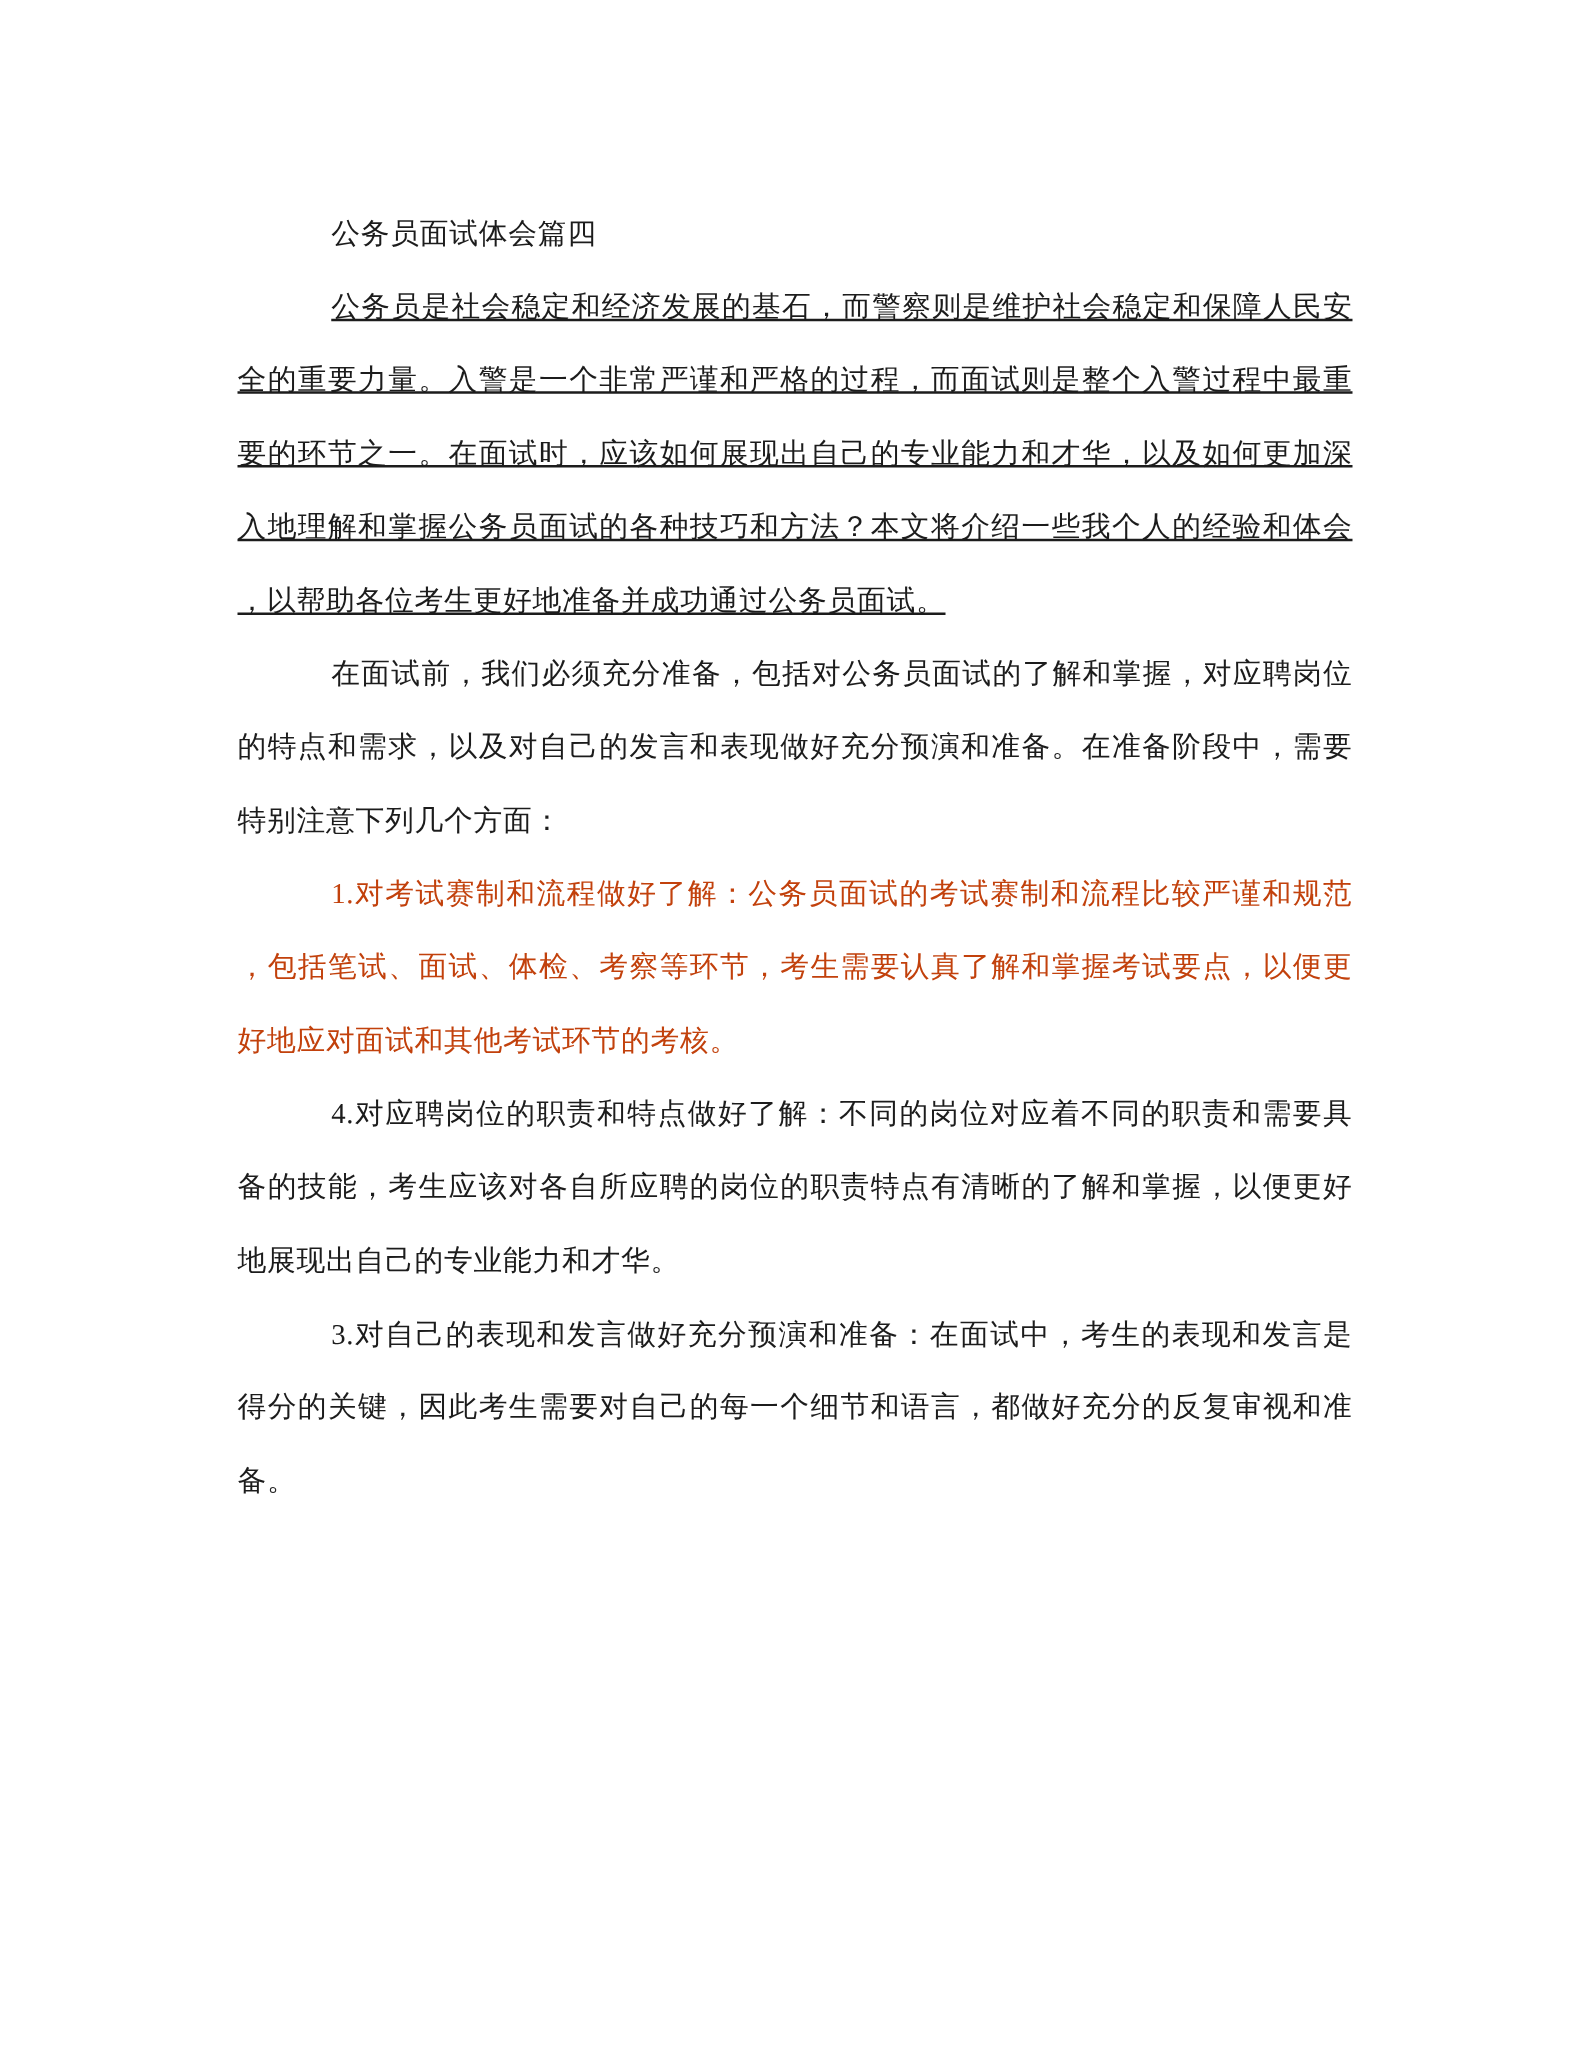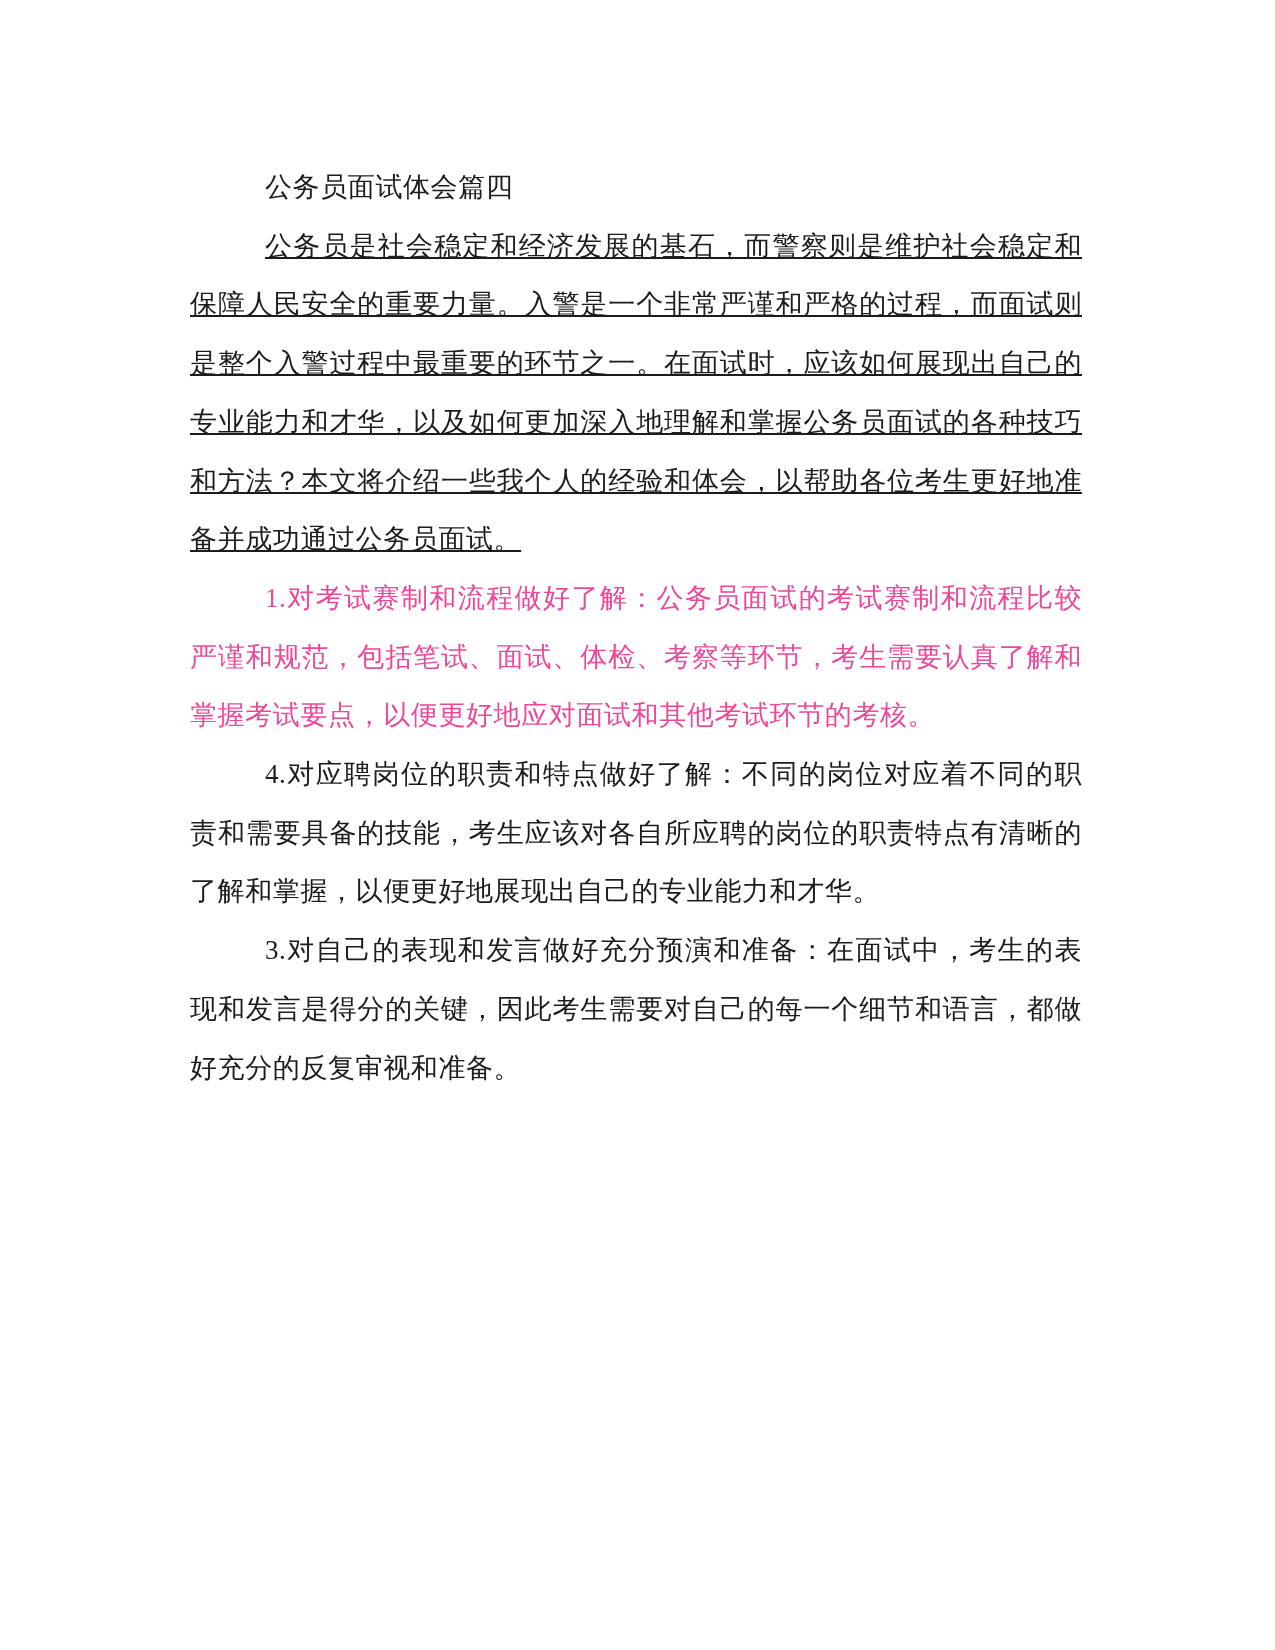--- a/index.html
+++ b/index.html
@@ -21,36 +21,37 @@
   .doc-content {
     position: absolute;
     left: 190px;
     top: 158px;
     width: 892px;
   }
   p.doc-par {
     margin: 0;
     padding: 0;
     font-family: "Liberation Serif", "DejaVu Serif", serif;
-    font-size: 27px;
+    font-size: 23px;
     font-weight: 400;
     line-height: 58.7px;
     color: #1c1c1c;
     text-align: justify;
     text-justify: inter-character;
     text-indent: 75px;
     letter-spacing: 0.6px;
     word-break: break-all;
     line-break: anywhere;
   }
 </style>
 </head>
 <body>
 
 <div class="page">
   <div class="doc-content">
       <p class="doc-par" style="color: rgb(28, 28, 28);">公务员面试体会篇四</p>
       <p class="doc-par" style="color: rgb(28, 28, 28); text-decoration: underline;">公务员是社会稳定和经济发展的基石，而警察则是维护社会稳定和保障人民安全的重要力量。入警是一个非常严谨和严格的过程，而面试则是整个入警过程中最重要的环节之一。在面试时，应该如何展现出自己的专业能力和才华，以及如何更加深入地理解和掌握公务员面试的各种技巧和方法？本文将介绍一些我个人的经验和体会，以帮助各位考生更好地准备并成功通过公务员面试。</p>
-      <p class="doc-par" style="color: #ec4899;">1.对考试赛制和流程做好了解：公务员面试的考试赛制和流程比较严谨和规范，包括笔试、面试、体检、考察等环节，考生需要认真了解和掌握考试要点，以便更好地应对面试和其他考试环节的考核。</p>
+      <p class="doc-par" style="color: rgb(28, 28, 28);">在面试前，我们必须充分准备，包括对公务员面试的了解和掌握，对应聘岗位的特点和需求，以及对自己的发言和表现做好充分预演和准备。在准备阶段中，需要特别注意下列几个方面：</p>
+      <p class="doc-par" style="color: #c2410c;">1.对考试赛制和流程做好了解：公务员面试的考试赛制和流程比较严谨和规范，包括笔试、面试、体检、考察等环节，考生需要认真了解和掌握考试要点，以便更好地应对面试和其他考试环节的考核。</p>
       <p class="doc-par" style="color: rgb(28, 28, 28);">4.对应聘岗位的职责和特点做好了解：不同的岗位对应着不同的职责和需要具备的技能，考生应该对各自所应聘的岗位的职责特点有清晰的了解和掌握，以便更好地展现出自己的专业能力和才华。</p>
       <p class="doc-par" style="color: rgb(28, 28, 28);">3.对自己的表现和发言做好充分预演和准备：在面试中，考生的表现和发言是得分的关键，因此考生需要对自己的每一个细节和语言，都做好充分的反复审视和准备。</p>
     </div>
 </div>
 
 </body></html>

